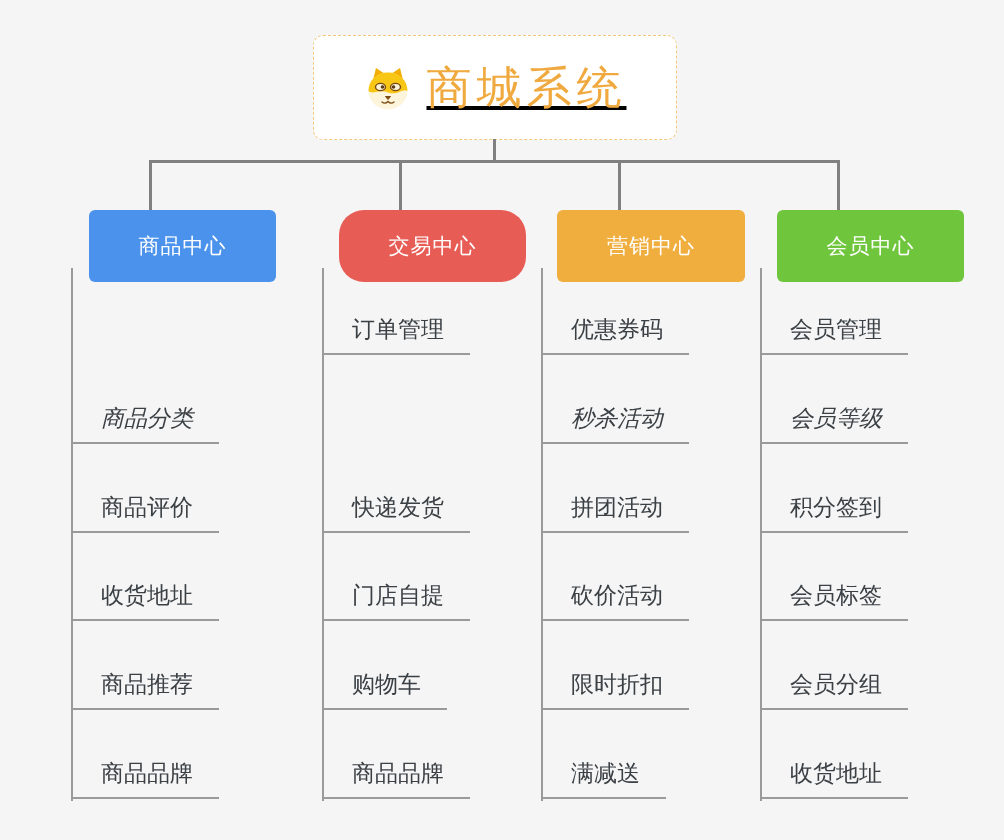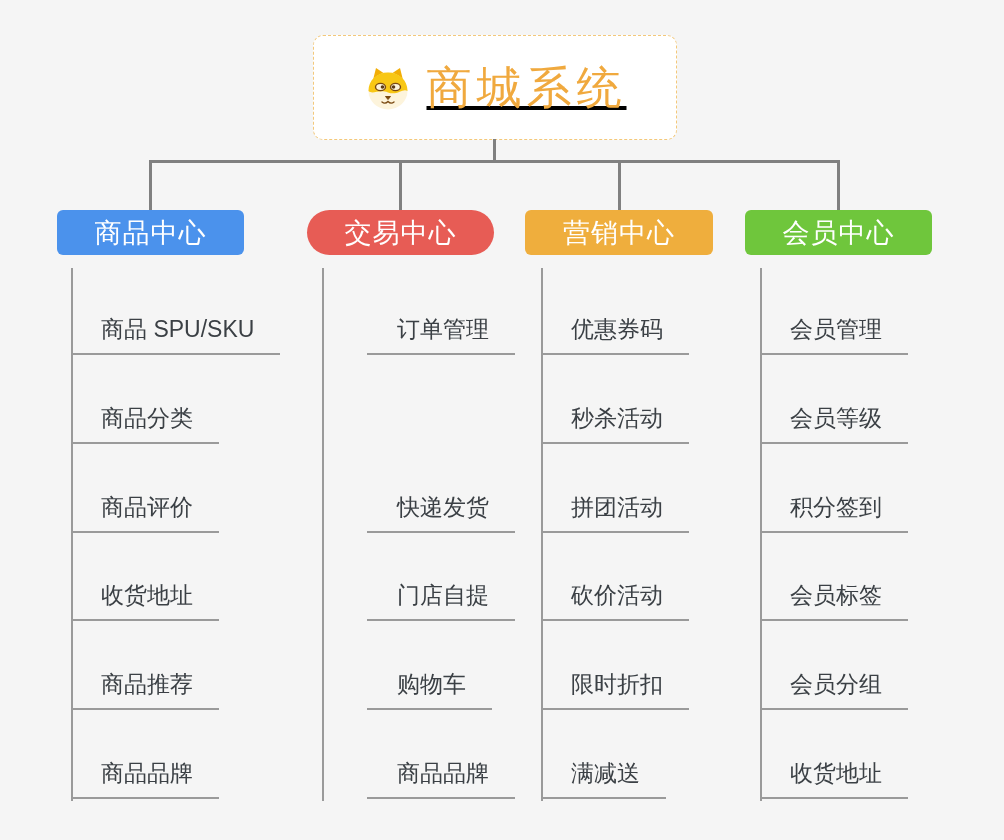--- a/index.html
+++ b/index.html
@@ -17,42 +17,42 @@
 
   
   .line{position:absolute;background:#808080;}
   .v-root{left:493px;top:139px;width:3px;height:22px;}
   .h-main{left:149px;top:160px;width:691px;height:3px;}
   .drop{top:160px;width:3px;height:51px;}
   .drop-1{left:149px;} .drop-2{left:399px;} .drop-3{left:618px;} .drop-4{left:837px;}
 
   
   .branch-node{
-    position:absolute;top:210px;height:45px;border-radius:6px;
+    position:absolute;top:210px;height:72px;border-radius:6px;
     display:flex;align-items:center;justify-content:center;
-    color:#ffffff;font-size:27px;letter-spacing:1px;cursor:pointer;
+    color:#ffffff;font-size:21px;letter-spacing:1px;cursor:pointer;margin-left:32px;
   }
   .branch-1{left:57px;width:187px;}
   .branch-2{left:307px;width:187px;border-radius:25px;}
   .branch-3{left:525px;width:188px;}
   .branch-4{left:745px;width:187px;text-align:center;}
 
   
   .spine{position:absolute;top:268px;height:533px;width:2px;background:#9a9a9a;}
   .spine-1{left:71px;} .spine-2{left:322px;} .spine-3{left:541px;} .spine-4{left:760px;}
 
   
   .leaf{
     position:absolute;height:42px;box-sizing:border-box;
     display:flex;align-items:flex-end;
     padding:0 26px 8px 30px;border-bottom:2px solid #9a9a9a;
     font-size:23px;color:#3b4045;white-space:nowrap;cursor:pointer;
   }
-  .col-1{left:71px;} .col-2{left:322px;margin-left:45px;} .col-3{left:541px;} .col-4{left:760px;}
-  .row-0{top:313px;} .row-1{top:402px;} .row-2{top:491px;}
+  .col-1{left:71px;} .col-2{left:322px;} .col-3{left:541px;} .col-4{left:760px;}
+  .row-0{top:313px;} .row-1{top:402px;font-style:italic;} .row-2{top:491px;}
   .row-3{top:579px;} .row-4{top:668px;} .row-5{top:757px;}
 </style>
 </head>
 <body>
 
 <div class="canvas">
 
   <div class="root-node">
     <svg width="48" height="44" viewBox="0 0 48 44" aria-hidden="true">
       <path d="M9 14 L12 2 L21 8 Z" fill="#f2ae06"></path>
@@ -79,21 +79,20 @@
   <div class="branch-node branch-1" style="background-color: rgb(75, 146, 236);">商品中心</div>
   <div class="branch-node branch-2" style="background-color: rgb(231, 92, 85);">交易中心</div>
   <div class="branch-node branch-3" style="background-color: rgb(239, 174, 61);">营销中心</div>
   <div class="branch-node branch-4" style="background-color: rgb(111, 198, 60);">会员中心</div>
 
   <div class="spine spine-1"></div>
   <div class="spine spine-2"></div>
   <div class="spine spine-3"></div>
   <div class="spine spine-4"></div>
 
-  <div class="leaf col-1 row-0">商品 SPU/SKU</div>
   <div class="leaf col-1 row-1">商品分类</div>
   <div class="leaf col-1 row-2">商品评价</div>
   <div class="leaf col-1 row-3">收货地址</div>
   <div class="leaf col-1 row-4">商品推荐</div>
   <div class="leaf col-1 row-5">商品品牌</div>
 
   <div class="leaf col-2 row-0">订单管理</div>
   <div class="leaf col-2 row-2">快递发货</div>
   <div class="leaf col-2 row-3">门店自提</div>
   <div class="leaf col-2 row-4">购物车</div>

